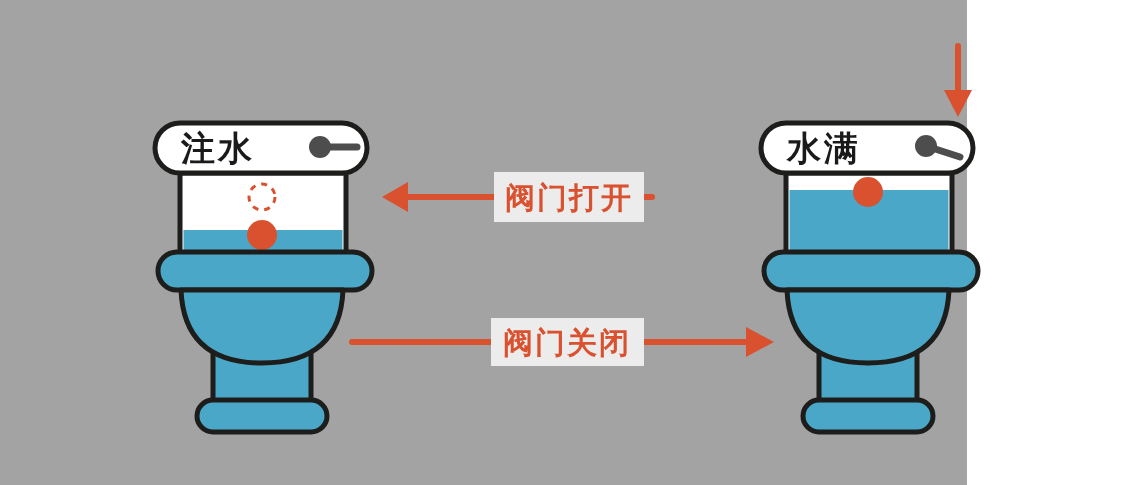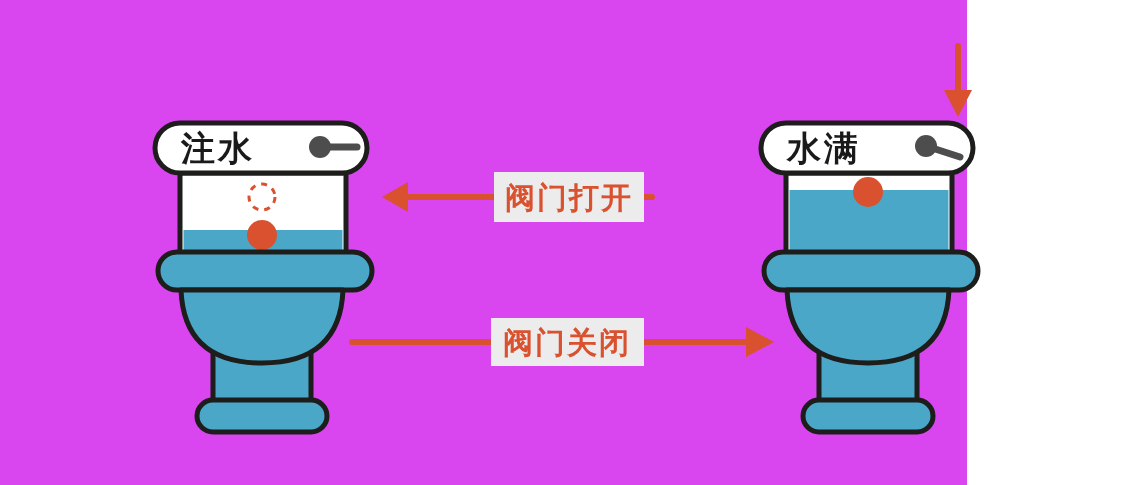--- a/index.html
+++ b/index.html
@@ -8,21 +8,21 @@
     background: #ffffff;
     width: 1142px;
     height: 485px;
     overflow: hidden;
     font-family: "DejaVu Sans", "Liberation Sans", sans-serif;
   }
   .canvas {
     position: relative;
     width: 967px;
     height: 485px;
-    background: #d946ef;
+    background: #a3a3a3;
   }
   svg { display: block; }
 
   .outline {
     stroke: var(--outline-black, #1d1d1b);
     stroke-width: 5;
     stroke-linejoin: round;
     stroke-linecap: round;
   }
   .white-fill { fill: #ffffff; }

